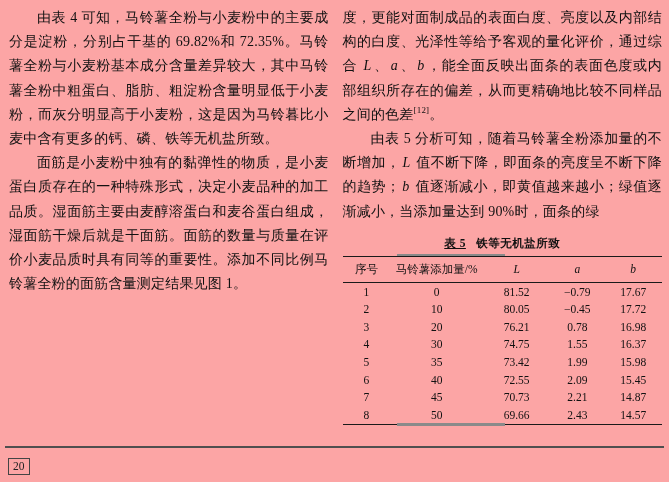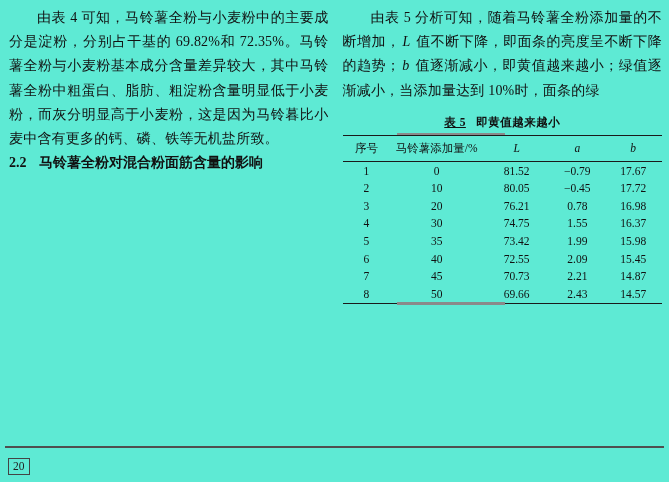--- a/index.html
+++ b/index.html
@@ -1,20 +1,20 @@
 <!DOCTYPE html>
 <html><head>
 <meta charset="utf-8">
 <style>
   html, body { margin: 0; padding: 0; background: #ffffff; }
   .page {
     position: relative;
     width: 669px;
     height: 482px;
-    background: #5eead4;
+    background: #fca5a5;
     color: #111;
     font-family: "Liberation Serif", "DejaVu Serif", serif;
     overflow: hidden;
   }
   .columns {
     position: absolute;
     top: 6px; left: 9px; right: 7px;
     display: flex;
     gap: 14px;
   }
@@ -102,31 +102,30 @@
   }
 </style>
 </head>
 <body>
 
 <div class="page">
   <div class="columns">
 
     <div class="col">
       <p>由表 4 可知，马铃薯全粉与小麦粉中的主要成分是淀粉，分别占干基的 69.82%和 72.35%。马铃薯全粉与小麦粉基本成分含量差异较大，其中马铃薯全粉中粗蛋白、脂肪、粗淀粉含量明显低于小麦粉，而灰分明显高于小麦粉，这是因为马铃暮比小麦中含有更多的钙、磷、铁等无机盐所致。</p>
-      <div class="section-heading">
-        <span class="num">2.2</span><span>马铃薯全粉对混合粉面筋含量的影响</span>
-      </div>
+      <p>面筋是小麦粉中独有的黏弹性的物质，是小麦蛋白质存在的一种特殊形式，决定小麦品种的加工品质。湿面筋主要由麦醇溶蛋白和麦谷蛋白组成，湿面筋干燥后就是干面筋。面筋的数量与质量在评价小麦品质时具有同等的重要性。添加不同比例马铃薯全粉的面筋含量测定结果见图 1。</p>
     </div>
 
     <div class="col">
-      <p><span>由表 5 分析可知，随着马铃薯全粉添加量的不断增加，</span><span class="var">L</span><span> 值不断下降，即面条的亮度呈不断下降的趋势；</span><span class="var">b</span><span> 值逐渐减小，即黄值越来越小；绿值逐渐减小，当添加量达到 10%时，面条的绿</span></p>
+      <p class="no-indent"><span>度，更能对面制成品的表面白度、亮度以及内部结构的白度、光泽性等给予客观的量化评价，通过综合 </span><span class="var">L</span><span>、</span><span class="var">a</span><span>、</span><span class="var">b</span><span>，能全面反映出面条的表面色度或内部组织所存在的偏差，从而更精确地比较不同样品之间的色差</span><sup>[12]</sup><span>。</span></p>
+      <p><span>由表 5 分析可知，随着马铃薯全粉添加量的不断增加，</span><span class="var">L</span><span> 值不断下降，即面条的亮度呈不断下降的趋势；</span><span class="var">b</span><span> 值逐渐减小，即黄值越来越小；绿值逐渐减小，当添加量达到 90%时，面条的绿</span></p>
 
       <div class="table-block">
         <div class="table-title">
-          <span class="t-label">表 5</span><span>即黄值越来越小</span>
+          <span class="t-label">表 5</span><span>铁等无机盐所致</span>
         </div>
         <div class="table-wrap">
           <div class="seg-top"></div>
           <table>
             <colgroup>
               <col class="c0">
                 <col class="c1">
                 <col class="c2">
                 <col class="c3">
                 <col class="c4">

